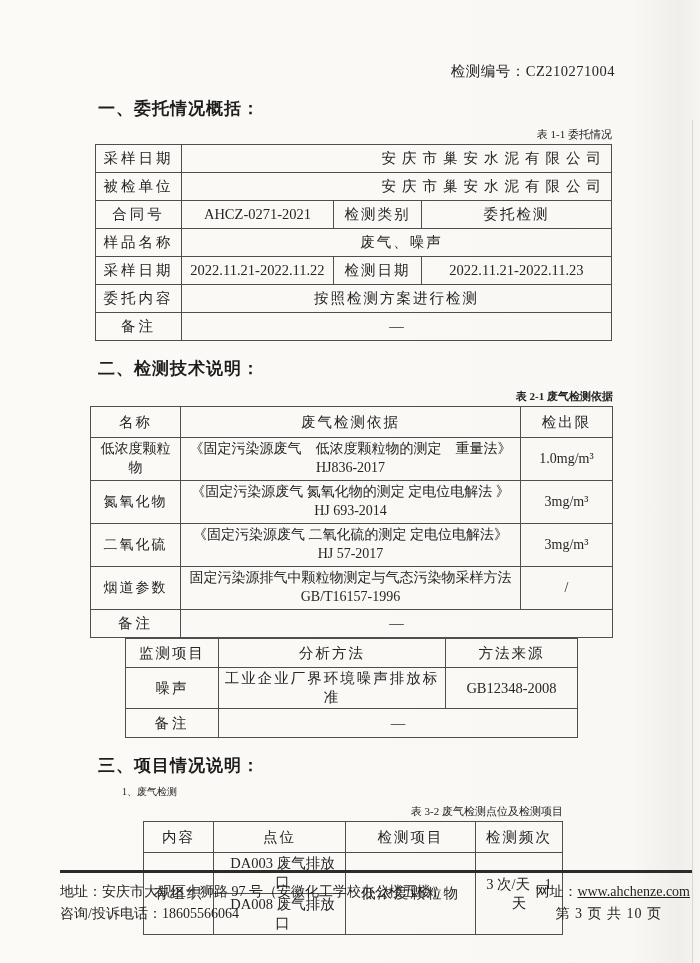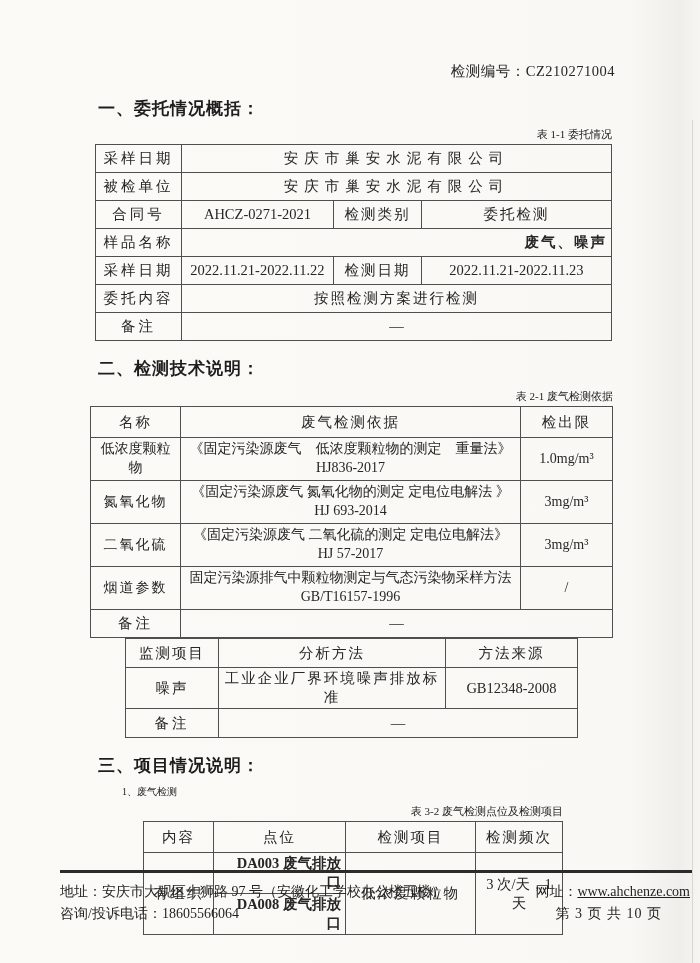--- a/index.html
+++ b/index.html
@@ -20,43 +20,43 @@
     padding-top:62px; padding-right:85px;
     text-align:right; font-size:14.5px; letter-spacing:.5px;
   }
   .sec-title{
     margin:16px 4px 0 98px; font-size:17px; font-weight:bold;
     letter-spacing:1px; color:#1d1d1d;
   }
   .sub-title{ margin:8px 0 0 122px; font-size:10px; color:#222; }
   .caption{ text-align:right; font-size:11px; color:#222; }
   .cap1{ width:517px; margin:7px 0 2px 95px; }
-  .cap21{ width:523px; margin:9px 0 2px 90px; }
+  .cap21{ width:523px; margin:9px 0 2px 90px;font-weight:bold; }
   .cap22{ width:453px; margin:10px 0 2px 125px; }
   .cap3{ width:420px; margin:5px 0 2px 143px; }
   table{ border-collapse:collapse; table-layout:fixed; }
   td{
     border:1px solid #4f4f4f; font-size:14.5px; text-align:center;
     vertical-align:middle; padding:1px 4px; color:#262626;
   }
   .t1{ width:517px; margin-left:95px; }
   .t1 td{ height:25px; }
   .t21{ width:523px; margin-left:90px; }
   .t21 td.h{ height:28px; }
   .t21 td.d{ height:40px; font-size:14px; line-height:1.35; }
   .t21 td.n{ height:25px; }
   .t22{ width:453px; margin-left:125px; }
   .t22 td{ height:26px; }
   .t3{ width:420px; margin-left:143px; }
   .t3 td{ height:24px; }
   .t3 td.h{ height:28px; }
   .lbl{ letter-spacing:3px; }
-  .ls6{ letter-spacing:6px; }
+  .ls6{ letter-spacing:6px;text-align:right; }
   .ls2{ letter-spacing:2px; }
-  .left{ text-align:right; padding-left:14px;font-weight:bold; }
+  .left{ text-align:center; padding-left:14px; }
   .limit{ font-size:14px;text-align:center; }
   .footer{
     position:absolute; left:60px; top:870px; width:632px;
     border-top:3.5px solid #2b2b2b; padding-top:8px;
     font-size:14px; color:#1f1f1f;
   }
   .frow{ display:flex; justify-content:space-between; line-height:1.6; }
   .frow .right-part{ padding-right:2px; }
   .page-info{ padding-right:30px; letter-spacing:1px; }
   .url{ text-decoration:underline; }

